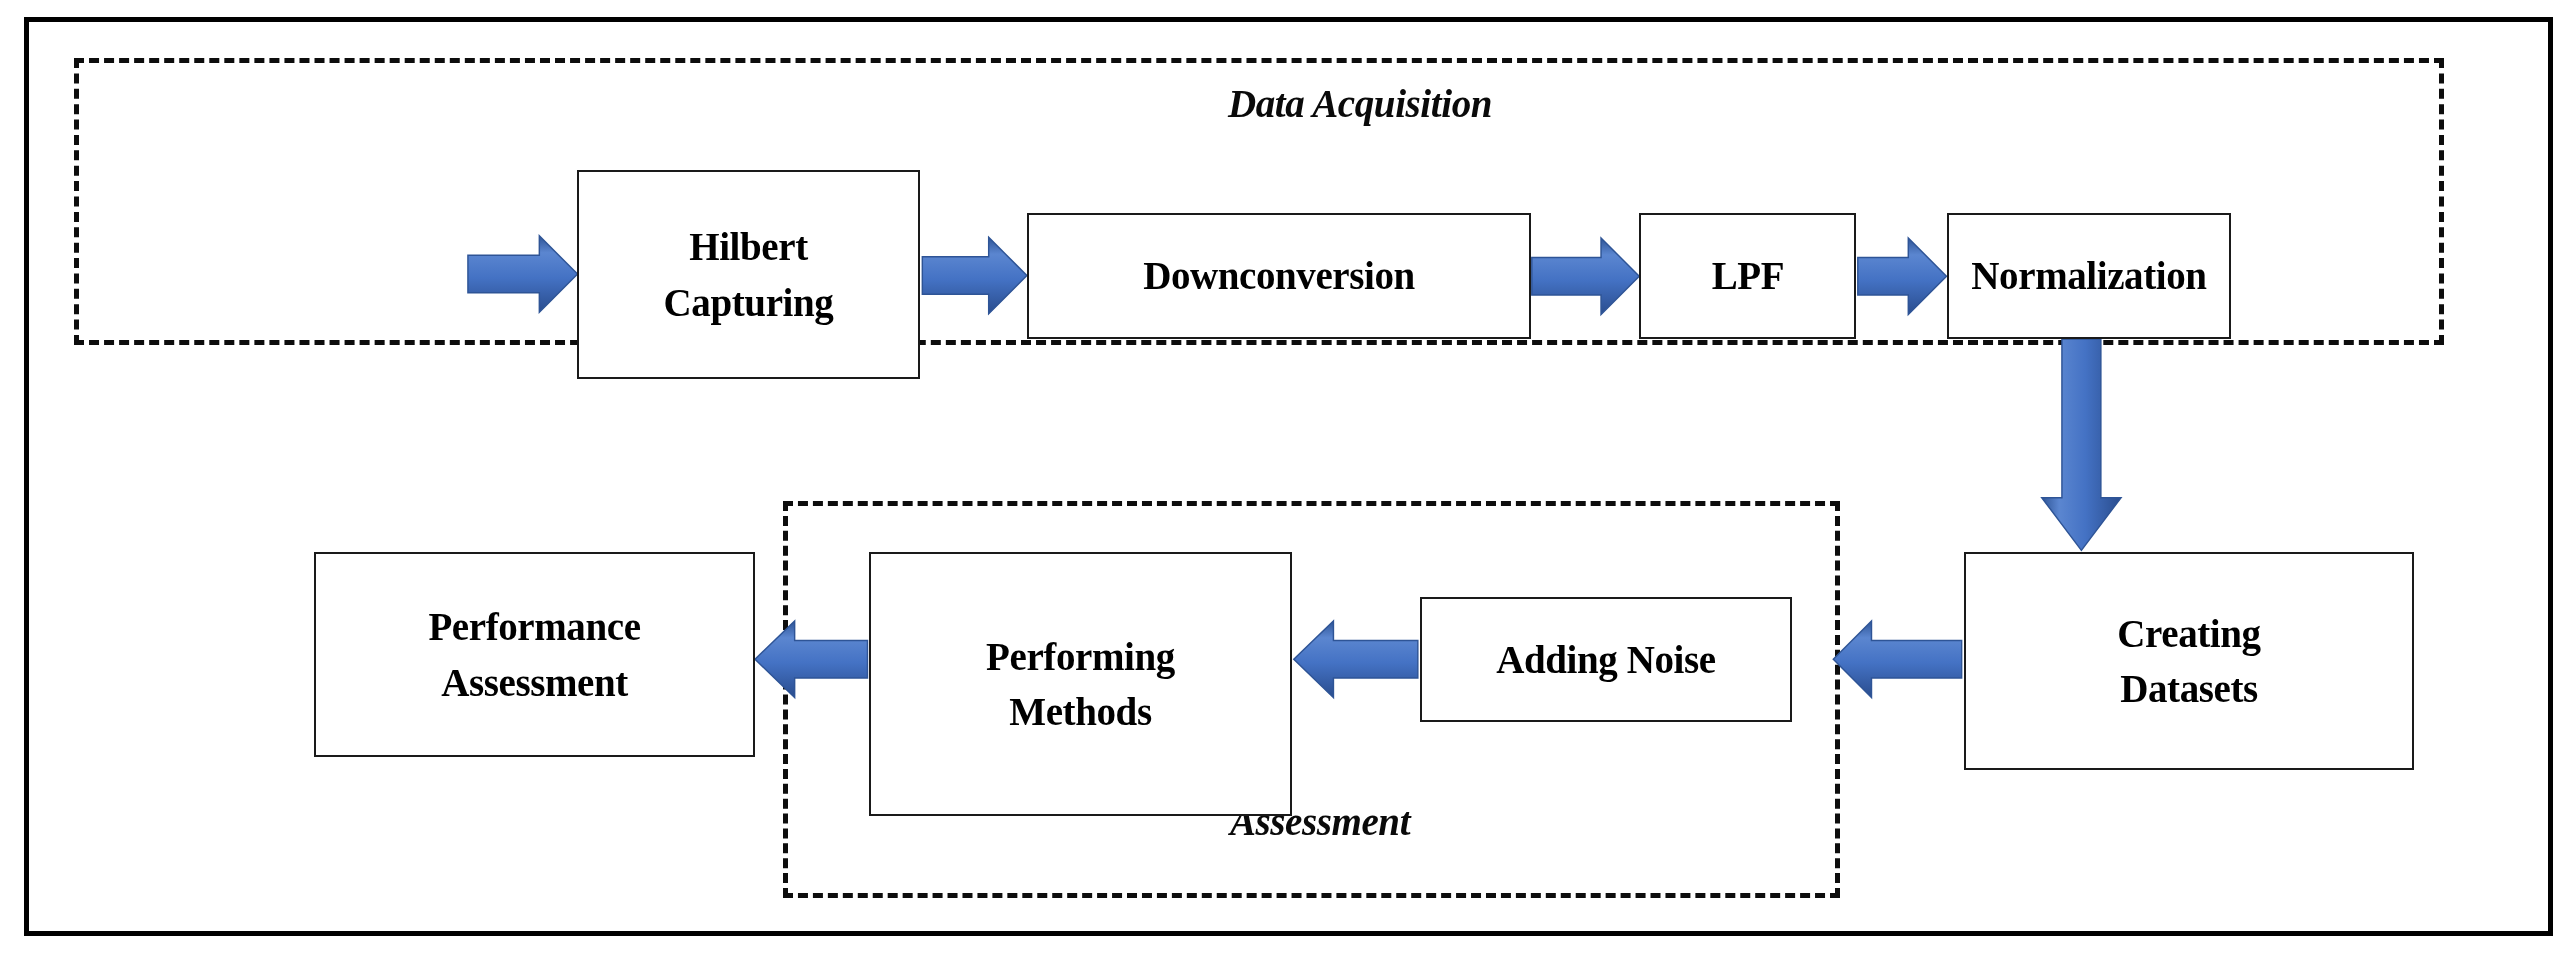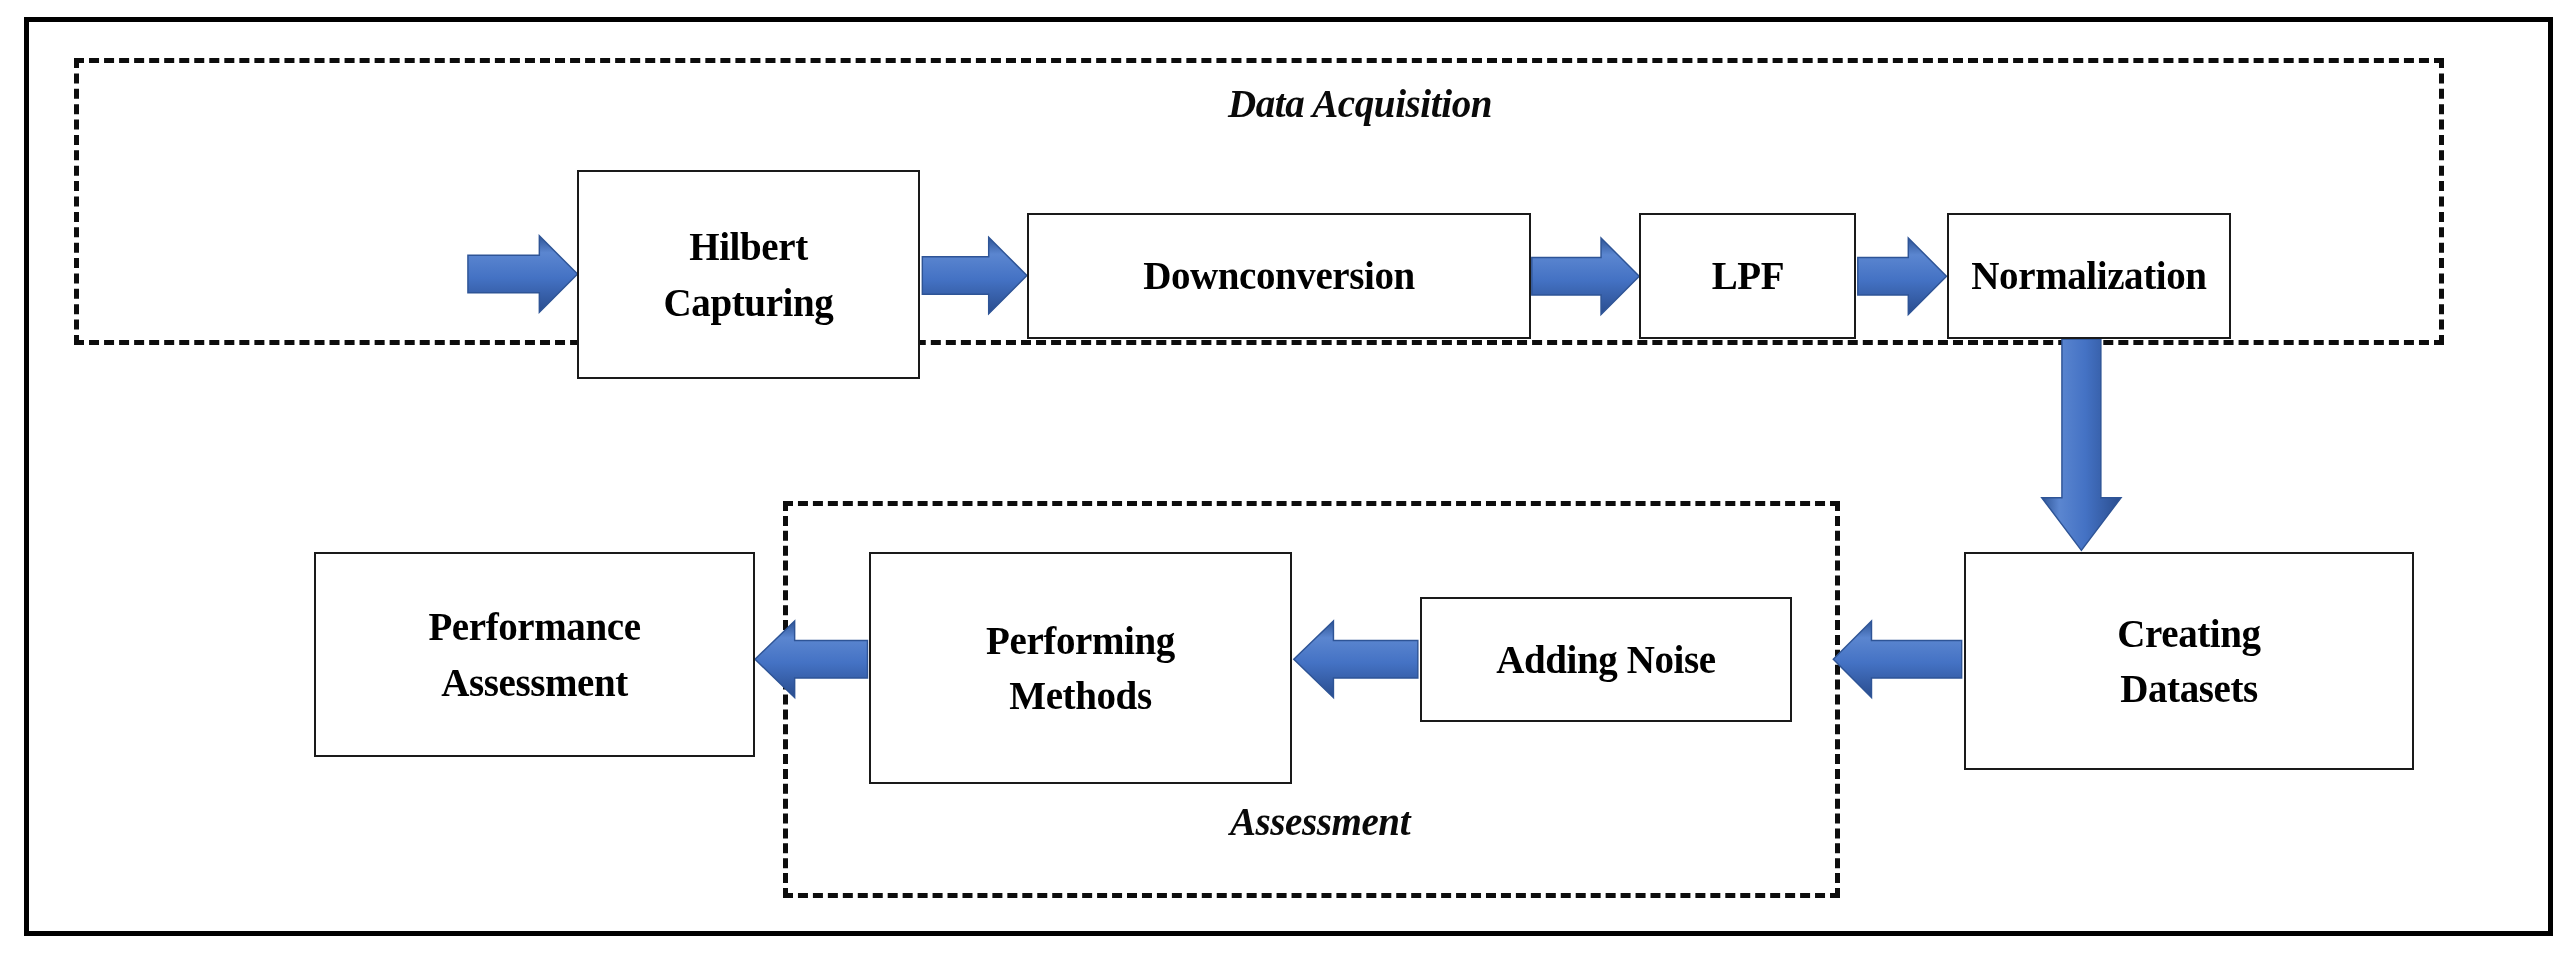--- a/index.html
+++ b/index.html
@@ -93,21 +93,21 @@
   }
   .node .node-label { display: block; }
 
   #node-signal-capturing     { left:123px;  top:170px;  width:343px; height:209px; }
   #node-hilbert-transform    { left:577px;  top:170px;  width:343px; height:209px; }
   #node-downconversion       { left:1027px; top:213px;  width:504px; height:126px; }
   #node-lpf                  { left:1639px; top:213px;  width:217px; height:126px;padding-left:8px; }
   #node-normalization        { left:1947px; top:213px;  width:284px; height:126px; }
   #node-creating-datasets    { left:1964px; top:552px;  width:450px; height:218px; }
   #node-adding-noise         { left:1420px; top:597px;  width:372px; height:125px; }
-  #node-performing-methods   { left:869px; top:552px;  width:423px; height:232px; }
+  #node-performing-methods   { left:869px; top:552px;  width:423px; height:264px; }
   #node-performance-assessment { left:314px; top:552px; width:441px; height:205px; }
 
   
   #arrow-layer {
     position: absolute;
     left: 0;
     top: 0;
     width: 2576px;
     height: 960px;
     pointer-events: none;

